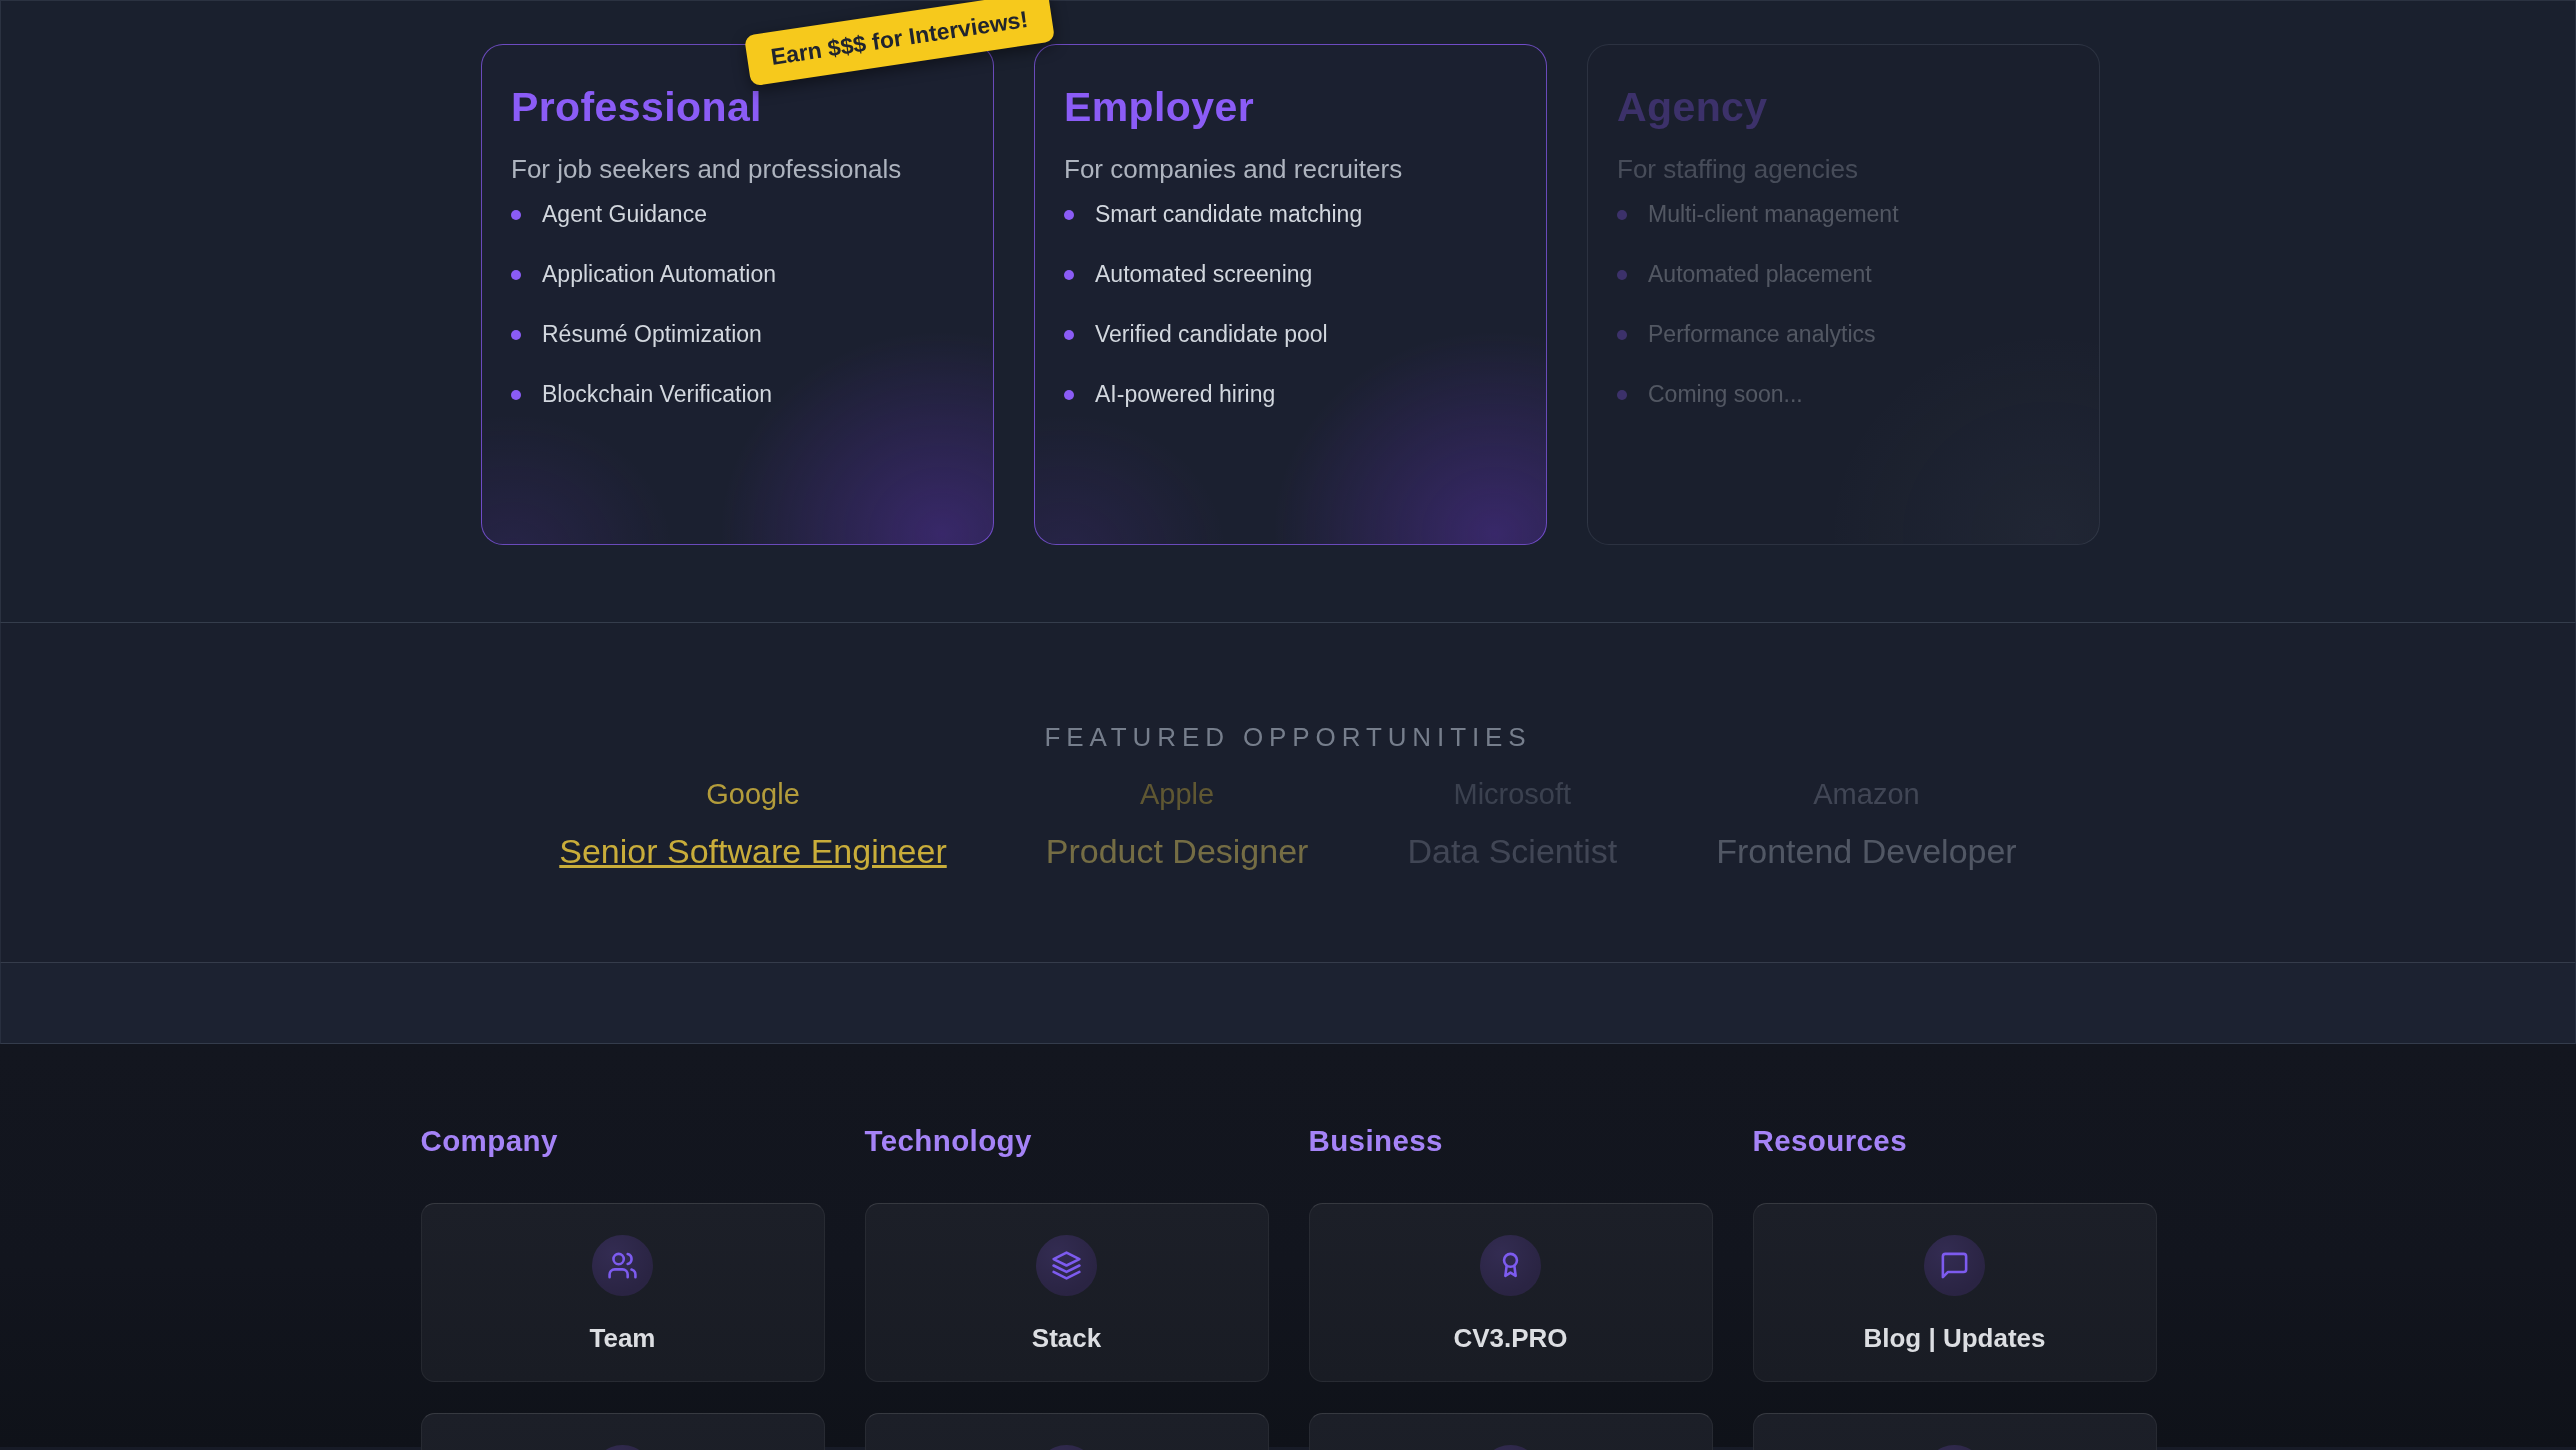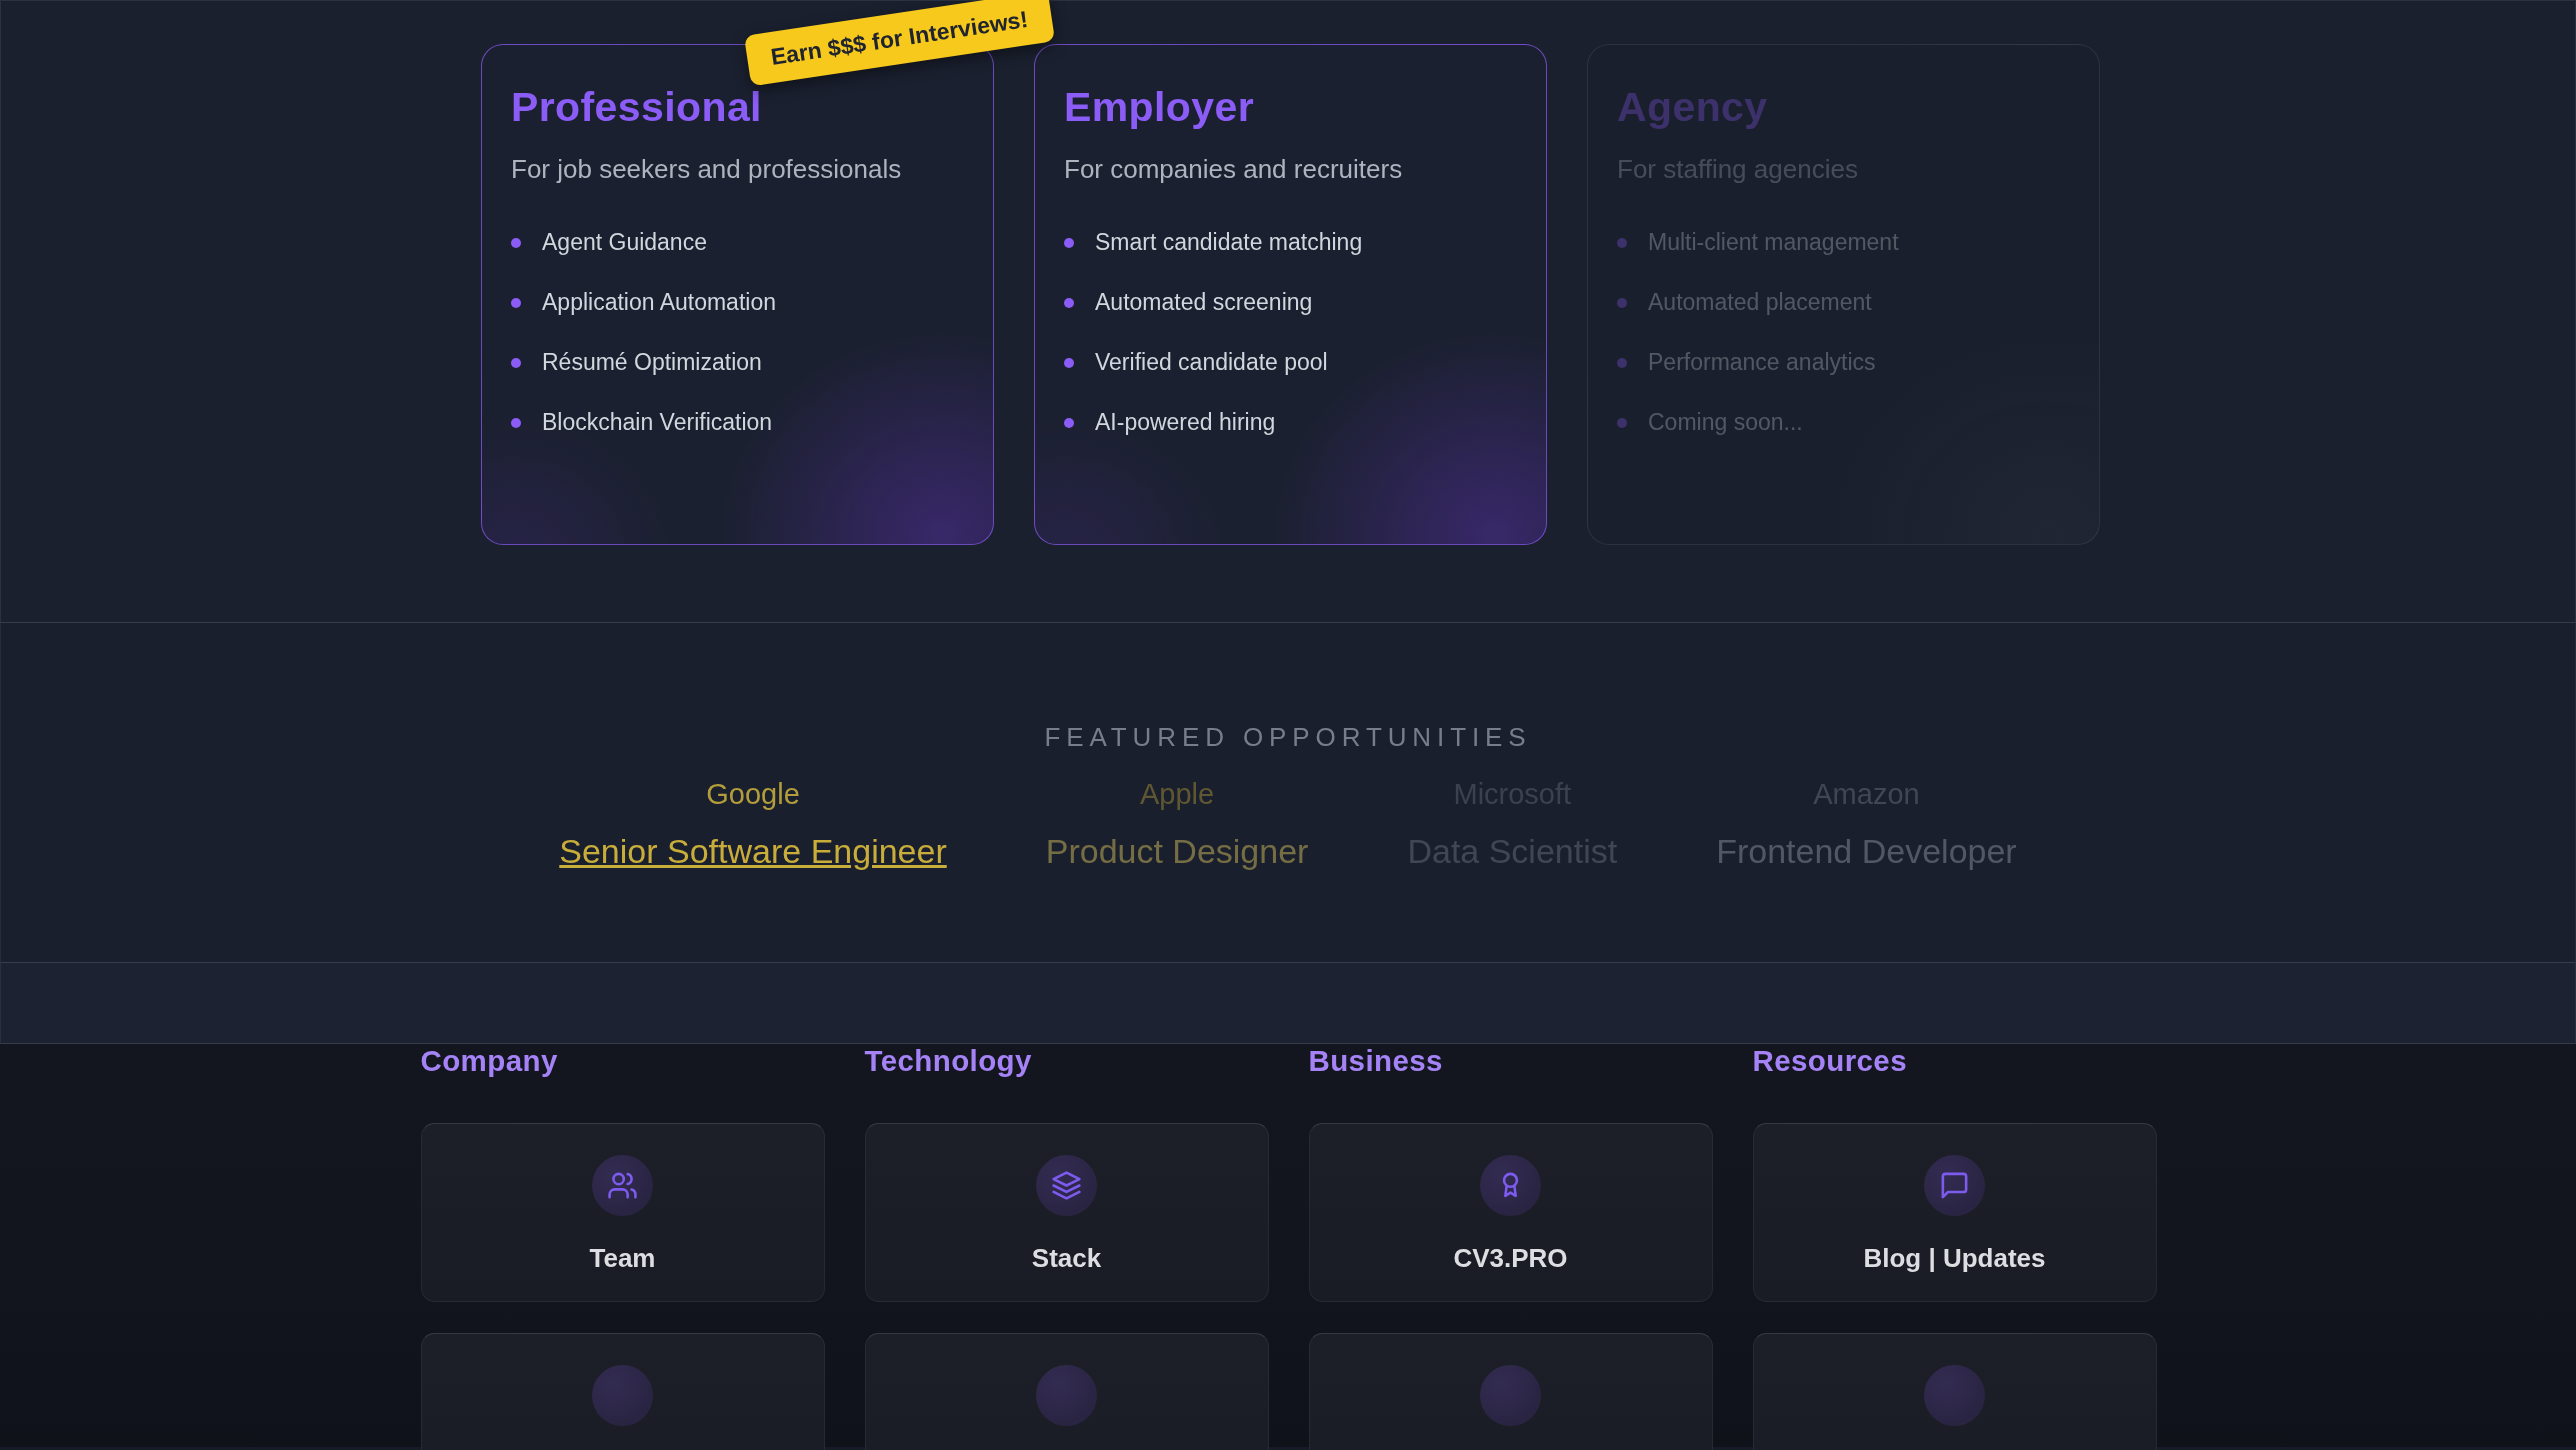--- a/index.html
+++ b/index.html
@@ -28,20 +28,21 @@
   .section-band {
     height:81px;
     background:#1c2231;
     border-left:0.8px solid rgba(148,163,184,0.10);
     border-right:0.8px solid rgba(148,163,184,0.10);
     border-bottom:0.8px solid rgba(148,163,184,0.20);
   }
   .section-footer {
     height:403px;
     background:linear-gradient(#13161f 0%, #12151e 55%, #0f1219 100%);
+    padding-top:80px;
   }
 
   
   .cards-row {
     position:absolute; left:480px; top:43px;
     width:1626px; display:flex; gap:40px;
   }
   .plan-card {
     width:513px; height:501px;
     border-radius:22px;
@@ -61,21 +62,21 @@
       radial-gradient(62% 58% at 90% 98%, rgba(148,163,184,0.05), rgba(148,163,184,0) 70%),
       #1a1f2d;
   }
   .plan-card--disabled > * { opacity:0.30; }
   .plan-title {
     font-size:41px; font-weight:700; color:#8b5cf6; letter-spacing:0.4px;
   }
   .plan-subtitle {
     margin-top:23px; font-size:26px; color:#aeb4bf; font-weight:400;
   }
-  .plan-features { list-style:none; margin-top:44px; }
+  .plan-features { list-style:none; margin-top:16px; }
   .plan-features li {
     display:flex; align-items:center; gap:21px;
     font-size:23px; color:#d2d7de; margin-bottom:33px;
   }
   .dot {
     width:10px; height:10px; border-radius:50%;
     background:#8b5cf6; flex:0 0 auto;
   }
 
   

